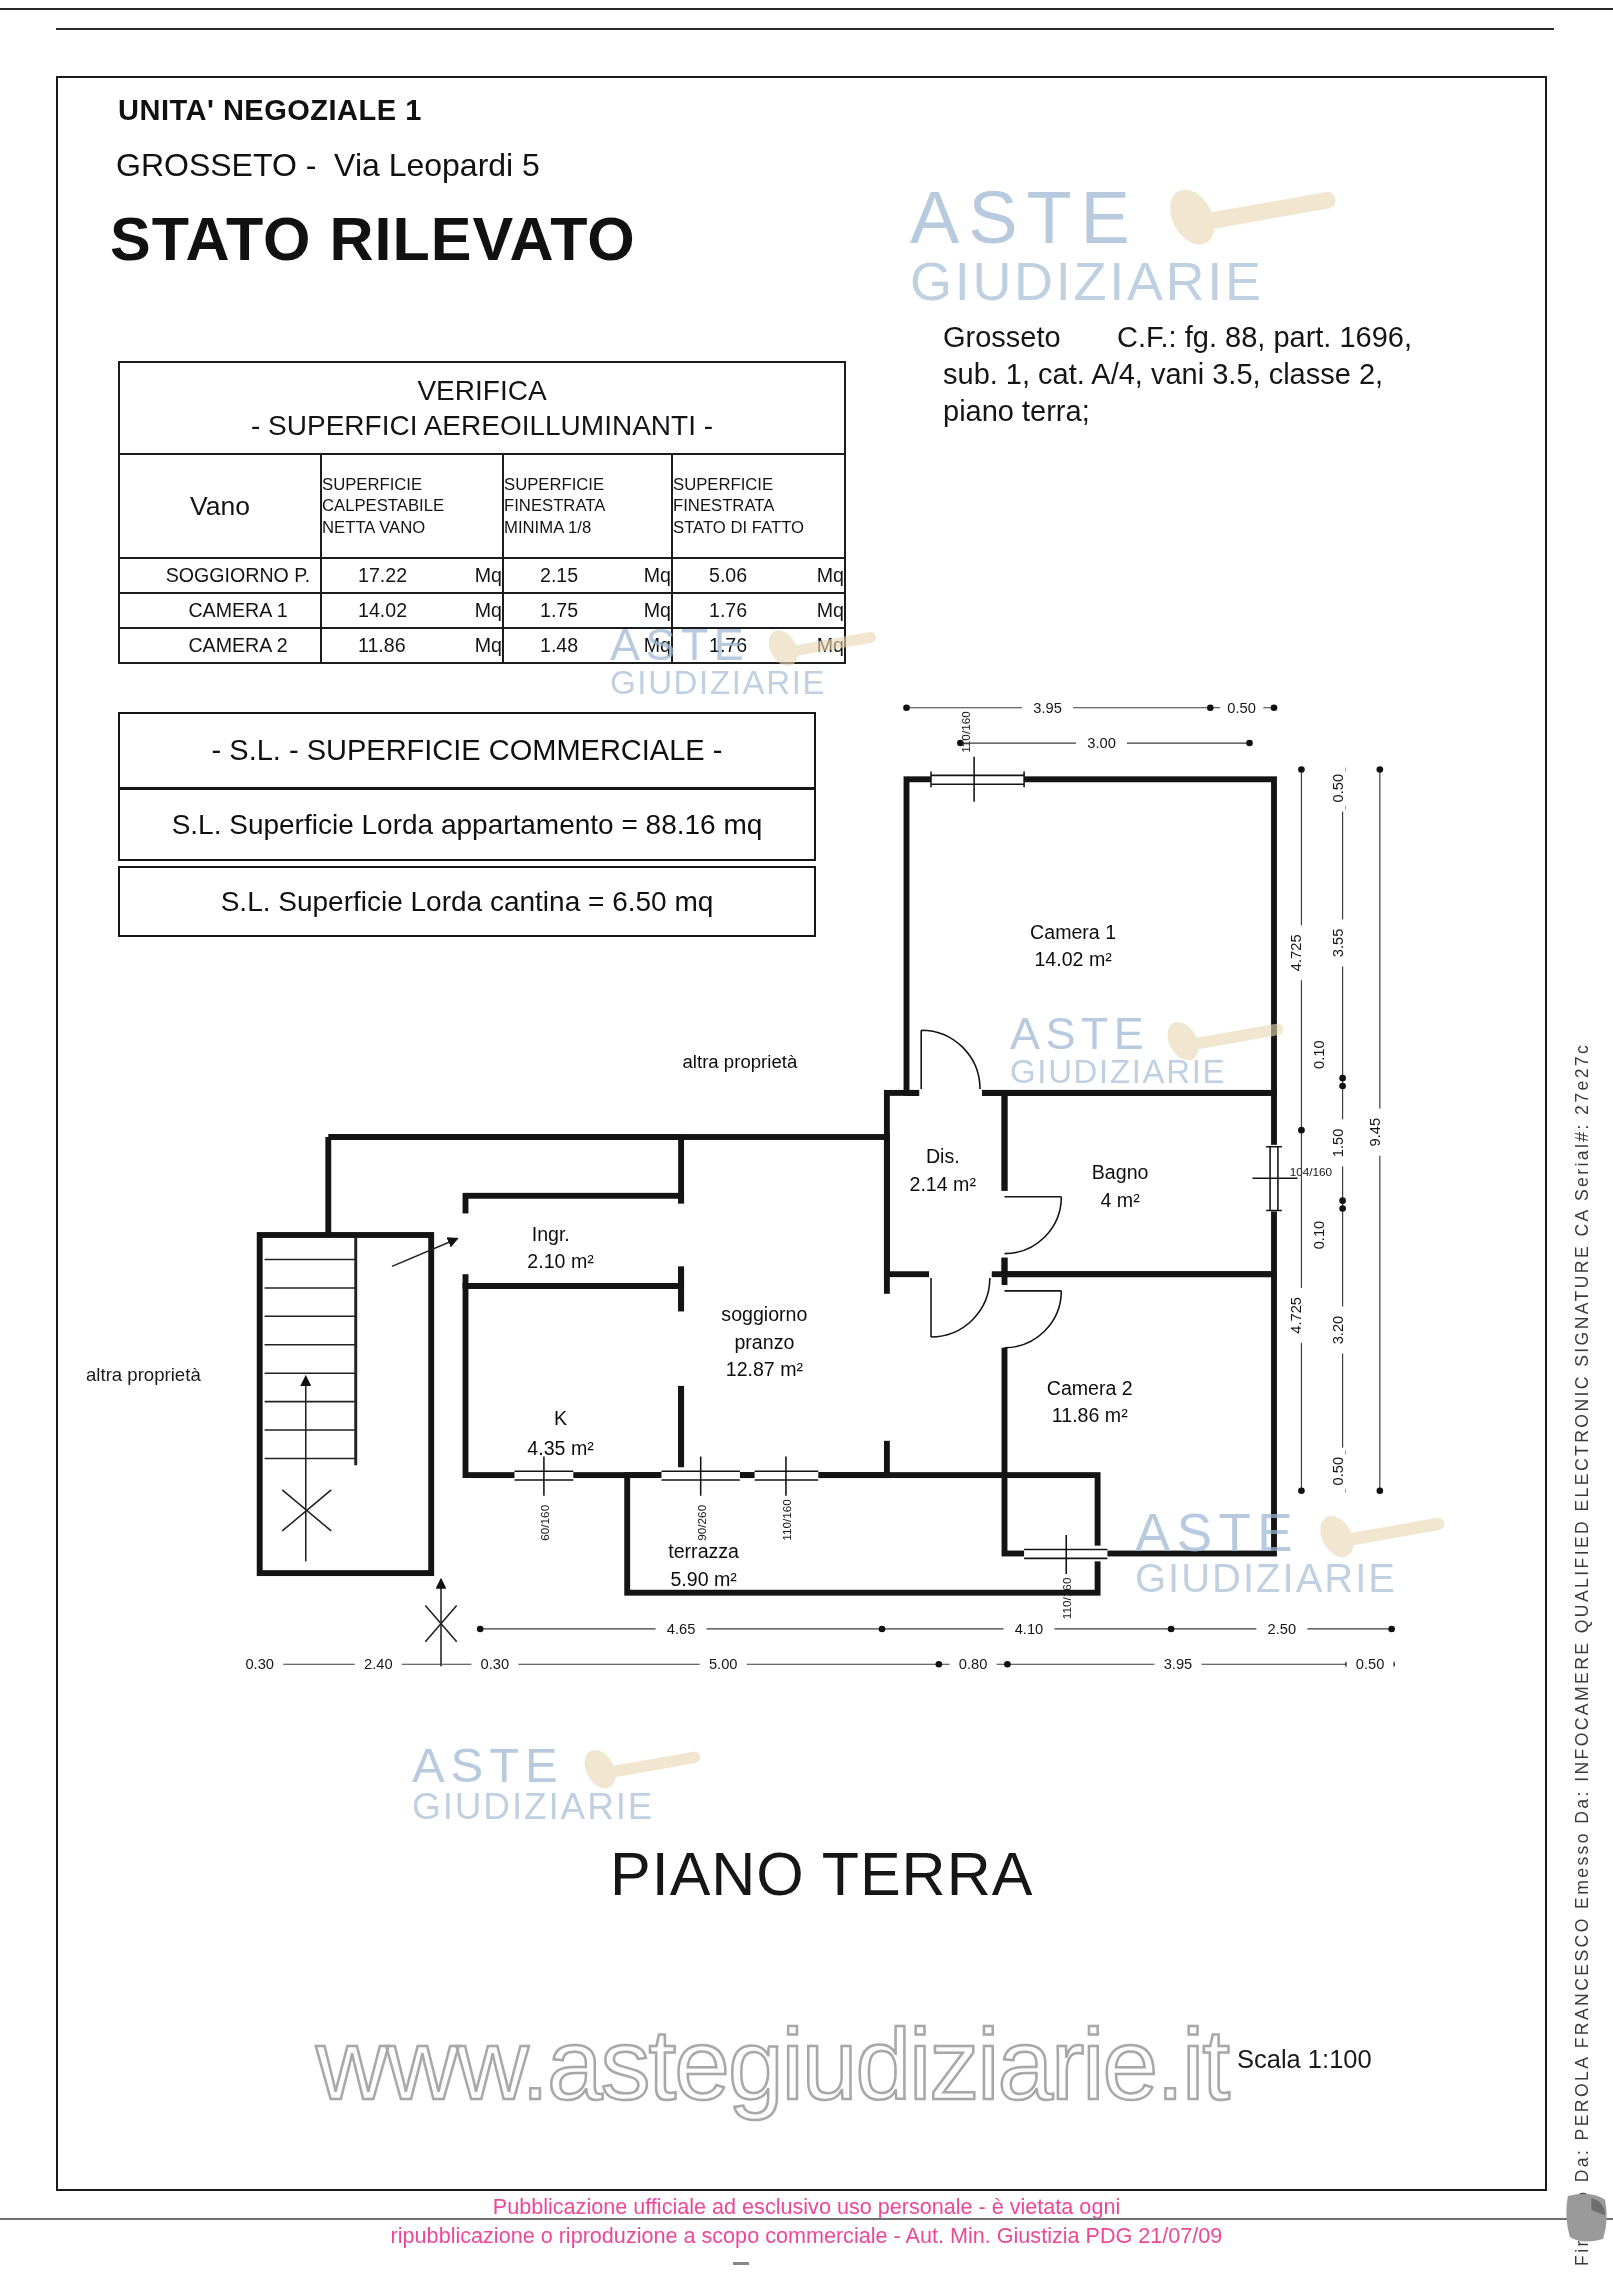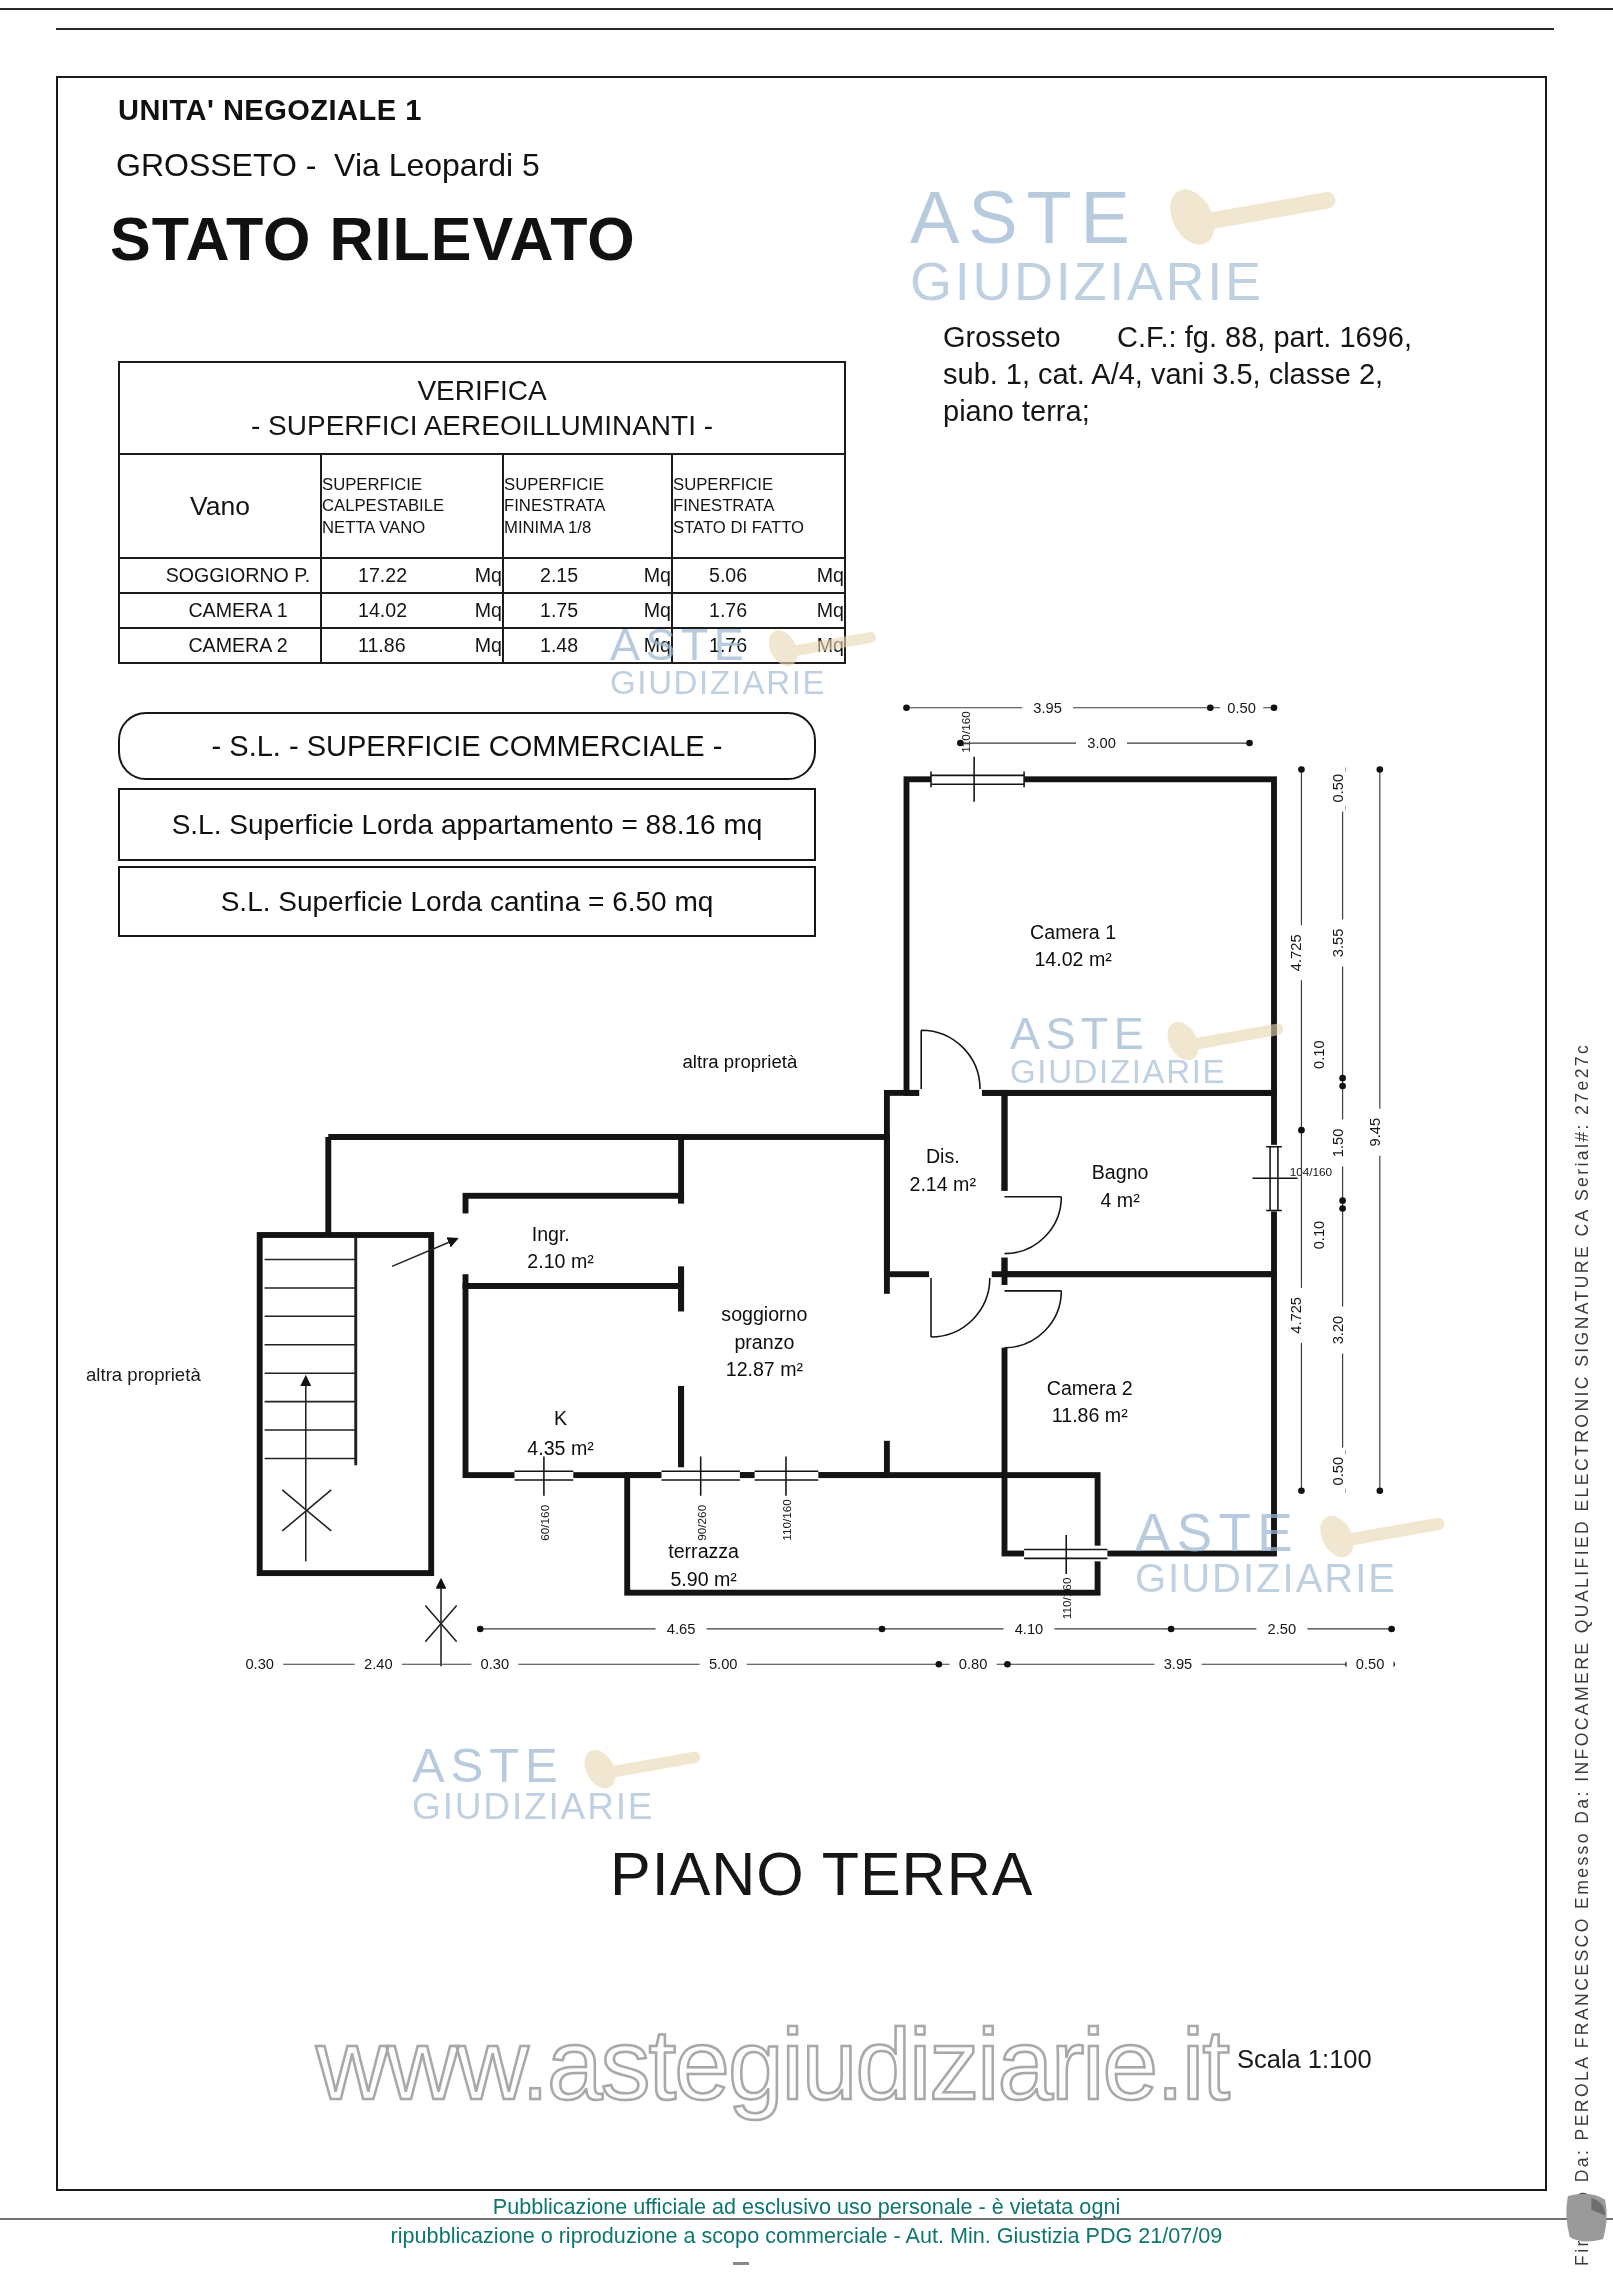--- a/index.html
+++ b/index.html
@@ -29,21 +29,21 @@
   
   .wm{position:absolute;z-index:4;opacity:.72;line-height:.98;pointer-events:none;}
   .wm-a{color:#9db7d2;letter-spacing:.12em;display:block;}
   .wm-g{color:#a7bed6;letter-spacing:.05em;display:block;}
   .gavel{position:absolute;}
   .url-wm{position:absolute;left:316px;top:2007px;font-size:100px;font-weight:400;letter-spacing:-2px;
           color:#fdfdfd;-webkit-text-stroke:2.5px #a8a8a8;text-shadow:0 0 2px #bbb;z-index:4;}
   .plan-title{position:absolute;left:610px;top:1839px;font-size:61px;letter-spacing:1px;color:#161616;}
   .scale-label{position:absolute;left:1237px;top:2045px;font-size:25.5px;color:#1a1a1a;}
   .other-prop-left{position:absolute;left:86px;top:1364px;font-size:18.6px;color:#1a1a1a;}
-  .footer-line{position:absolute;width:1613px;text-align:center;font-size:21.6px;color:#0f766e;}
+  .footer-line{position:absolute;width:1613px;text-align:center;font-size:21.6px;color:#ec4899;}
   .signature{position:absolute;left:1572px;top:2266px;transform:rotate(-90deg);transform-origin:0 0;
              white-space:nowrap;font-size:17.6px;letter-spacing:2.4px;color:#3a3a3a;}
   svg text{font-family:"Liberation Sans",sans-serif;}
 </style>
 </head>
 <body>
 
 <div class="page">
 
   <div class="rule" style="left:0;top:7.8px;width:1613px;height:2px;"></div>
@@ -168,21 +168,21 @@
     <span class="wm-a" style="font-size:45px;">ASTE</span>
     <span class="wm-g" style="font-size:33px;">GIUDIZIARIE</span>
     <svg class="gavel" style="left:149px;top:-5.9px;" width="127" height="65" viewBox="0 0 200 100">
       <g fill="#e9d6b3" opacity="0.85">
         <ellipse cx="38" cy="48" rx="20" ry="30" transform="rotate(-28 38 48)"></ellipse>
         <rect x="50" y="34" width="135" height="17" rx="8" transform="rotate(-10 110 42)"></rect>
       </g>
     </svg>
   </div>
 
-  <div class="slbox" style="top:712px;height:68px;font-size:29px;border-radius:28px;">
+  <div class="slbox" style="top:712px;height:77px;font-size:29px;">
     <span>- S.L. - SUPERFICIE COMMERCIALE -</span>
   </div>
   <div class="slbox" style="top:788px;height:73px;font-size:28px;">
     <span>S.L. Superficie Lorda appartamento = 88.16 mq</span>
   </div>
   <div class="slbox" style="top:866px;height:71px;font-size:28px;">
     <span>S.L. Superficie Lorda cantina = 6.50 mq</span>
   </div>
 
   <div class="other-prop-left">altra proprietà</div>

